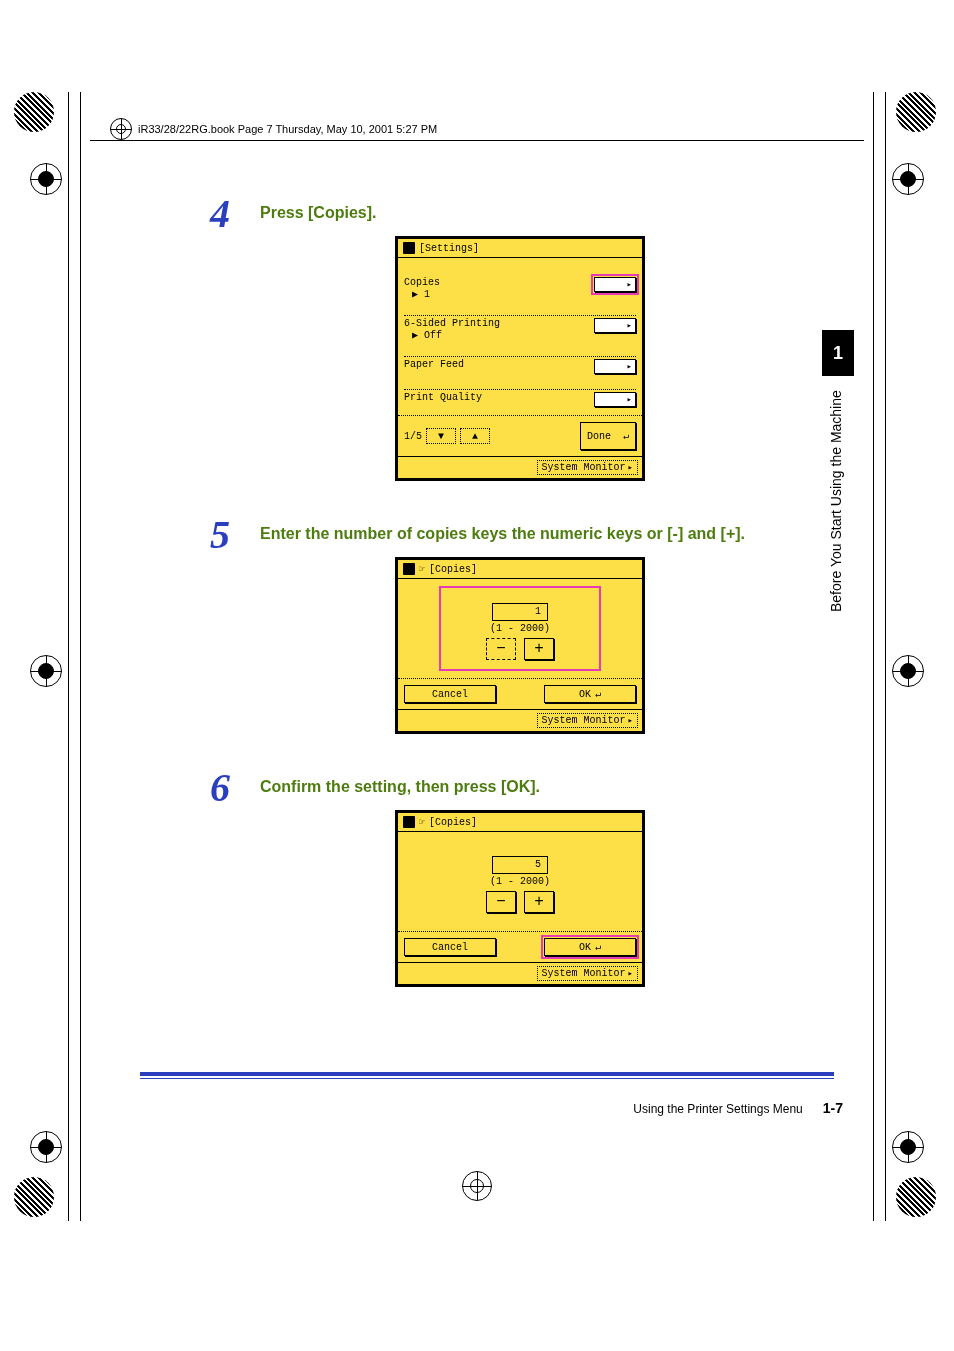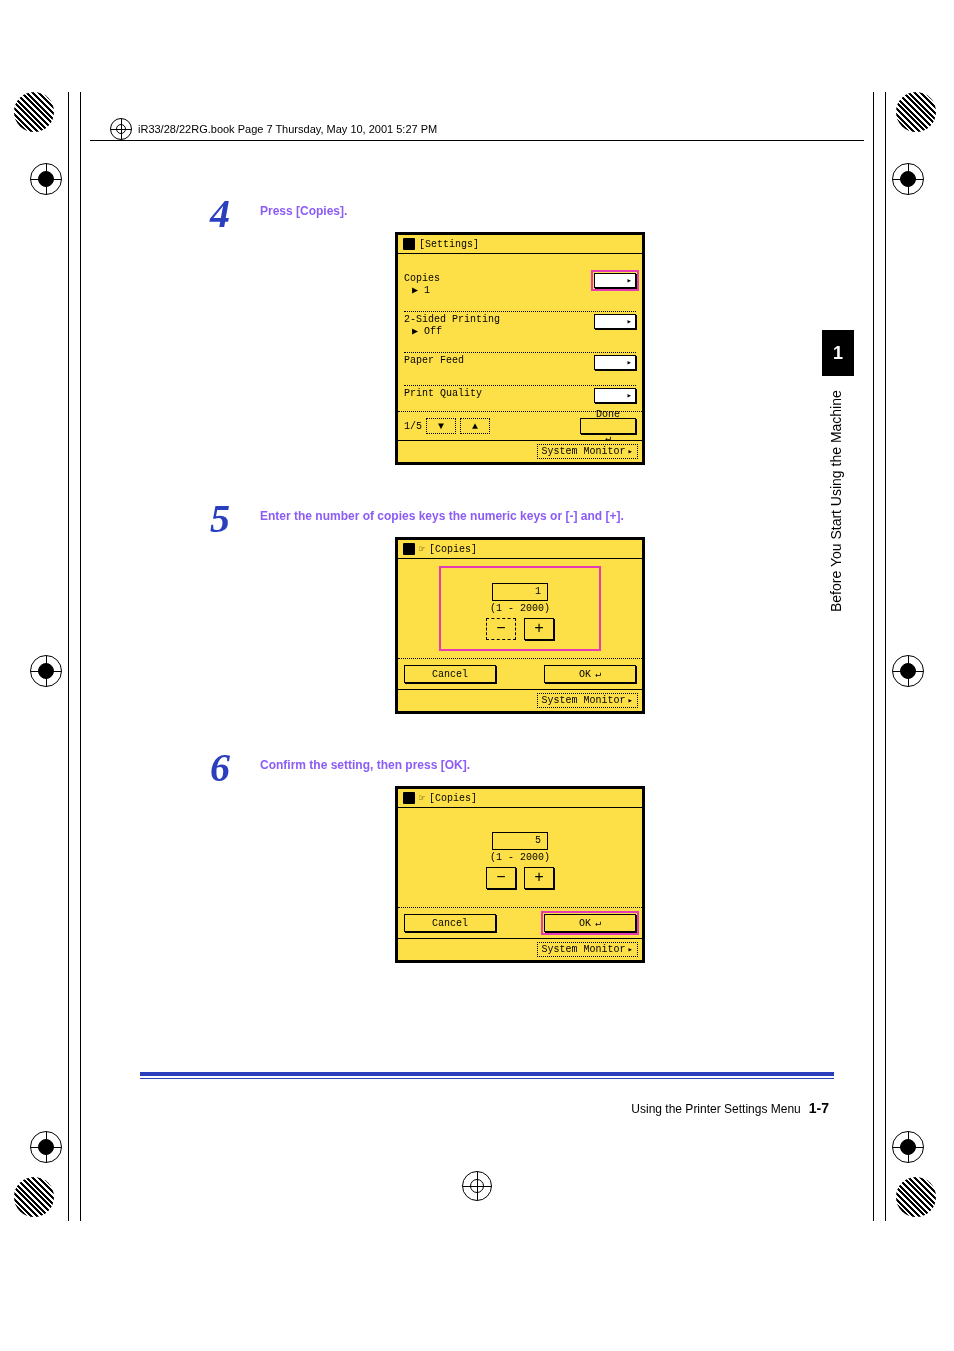--- a/index.html
+++ b/index.html
@@ -83,22 +83,22 @@
     font-family: "Times New Roman", serif;
     font-style: italic;
     font-weight: bold;
     font-size: 40px;
     color: #2a3fbd;
     position:absolute;
     left:-30px;
   }
   .steptext {
     font-weight: bold;
-    font-size: 12px;
-    color: #8b5cf6;
+    font-size: 16px;
+    color: #4d7c0f;
     padding-top: 14px;
     padding-left: 20px;
     margin-bottom: 14px;
   }
 
   
   .lcd {
     width: 250px;
     margin: 0 auto 30px;
     border: 3px solid #000;
@@ -138,22 +138,22 @@
     display:flex; justify-content:space-between; align-items:center;
     padding: 6px 6px;
     border-top:1px dotted #000;
   }
   .pagectl { display:flex; gap:4px; align-items:center; }
   .pagectl .pgbtn {
     width:30px;height:16px;border:1px dotted #000;
     display:flex;align-items:center;justify-content:center;
   }
   .done-btn {
-    width:56px;height:16px;border:1px solid #000;box-shadow:1px 1px 0 #000;
-    display:flex;align-items:center;justify-content:center;gap:12px;flex-direction:column;
+    width:56px;height:28px;border:1px solid #000;box-shadow:1px 1px 0 #000;
+    display:flex;align-items:center;justify-content:center;gap:12px;
   }
   .done-btn .ret::after{content:"↵";font-size:10px;}
 
   .lcd-sysbar {
     border-top:1px solid #000;
     display:flex;justify-content:flex-end;
     padding:3px 4px;
   }
   .sysbtn {
     border:1px dotted #000; padding:1px 4px;
@@ -205,23 +205,23 @@
 
   
   .footer-rule{
     position:absolute; left:140px; right:120px; top:1072px;
     height:4px; background:#2a3fbd;
   }
   .footer-rule::after{
     content:""; position:absolute; left:0; right:0; top:6px; height:1px; background:#2a3fbd;
   }
   .footer-text{
-    position:absolute; right:125px; top:1100px;
+    position:absolute; right:111px; top:1100px;
     font-size:12px;
-    display:flex; gap:8px; align-items:baseline;
+    display:flex; gap:20px; align-items:baseline;
   }
   .footer-text .pg { font-weight:bold; font-size:14px;}
 
   .step-block { position:relative; }
 </style>
 </head>
 <body>
 
 <div class="reg-corner" style="top:92px;left:14px;">
     <div class="circle-hatched"></div>
@@ -274,21 +274,21 @@
       <div class="lcd-body">
         <div class="settings-row">
           <span class="label">
             <span>Copies</span>
             <span class="sub">▶ 1</span>
           </span>
           <span class="arrow-btn hl-pink"></span>
         </div>
         <div class="settings-row">
           <span class="label">
-            <span>2-Sided Printing</span>
+            <span>6-Sided Printing</span>
             <span class="sub">▶ Off</span>
           </span>
           <span class="arrow-btn"></span>
         </div>
         <div class="settings-row">
           <span class="label">Paper Feed</span>
           <span class="arrow-btn"></span>
         </div>
         <div class="settings-row">
           <span class="label">Print Quality</span>

